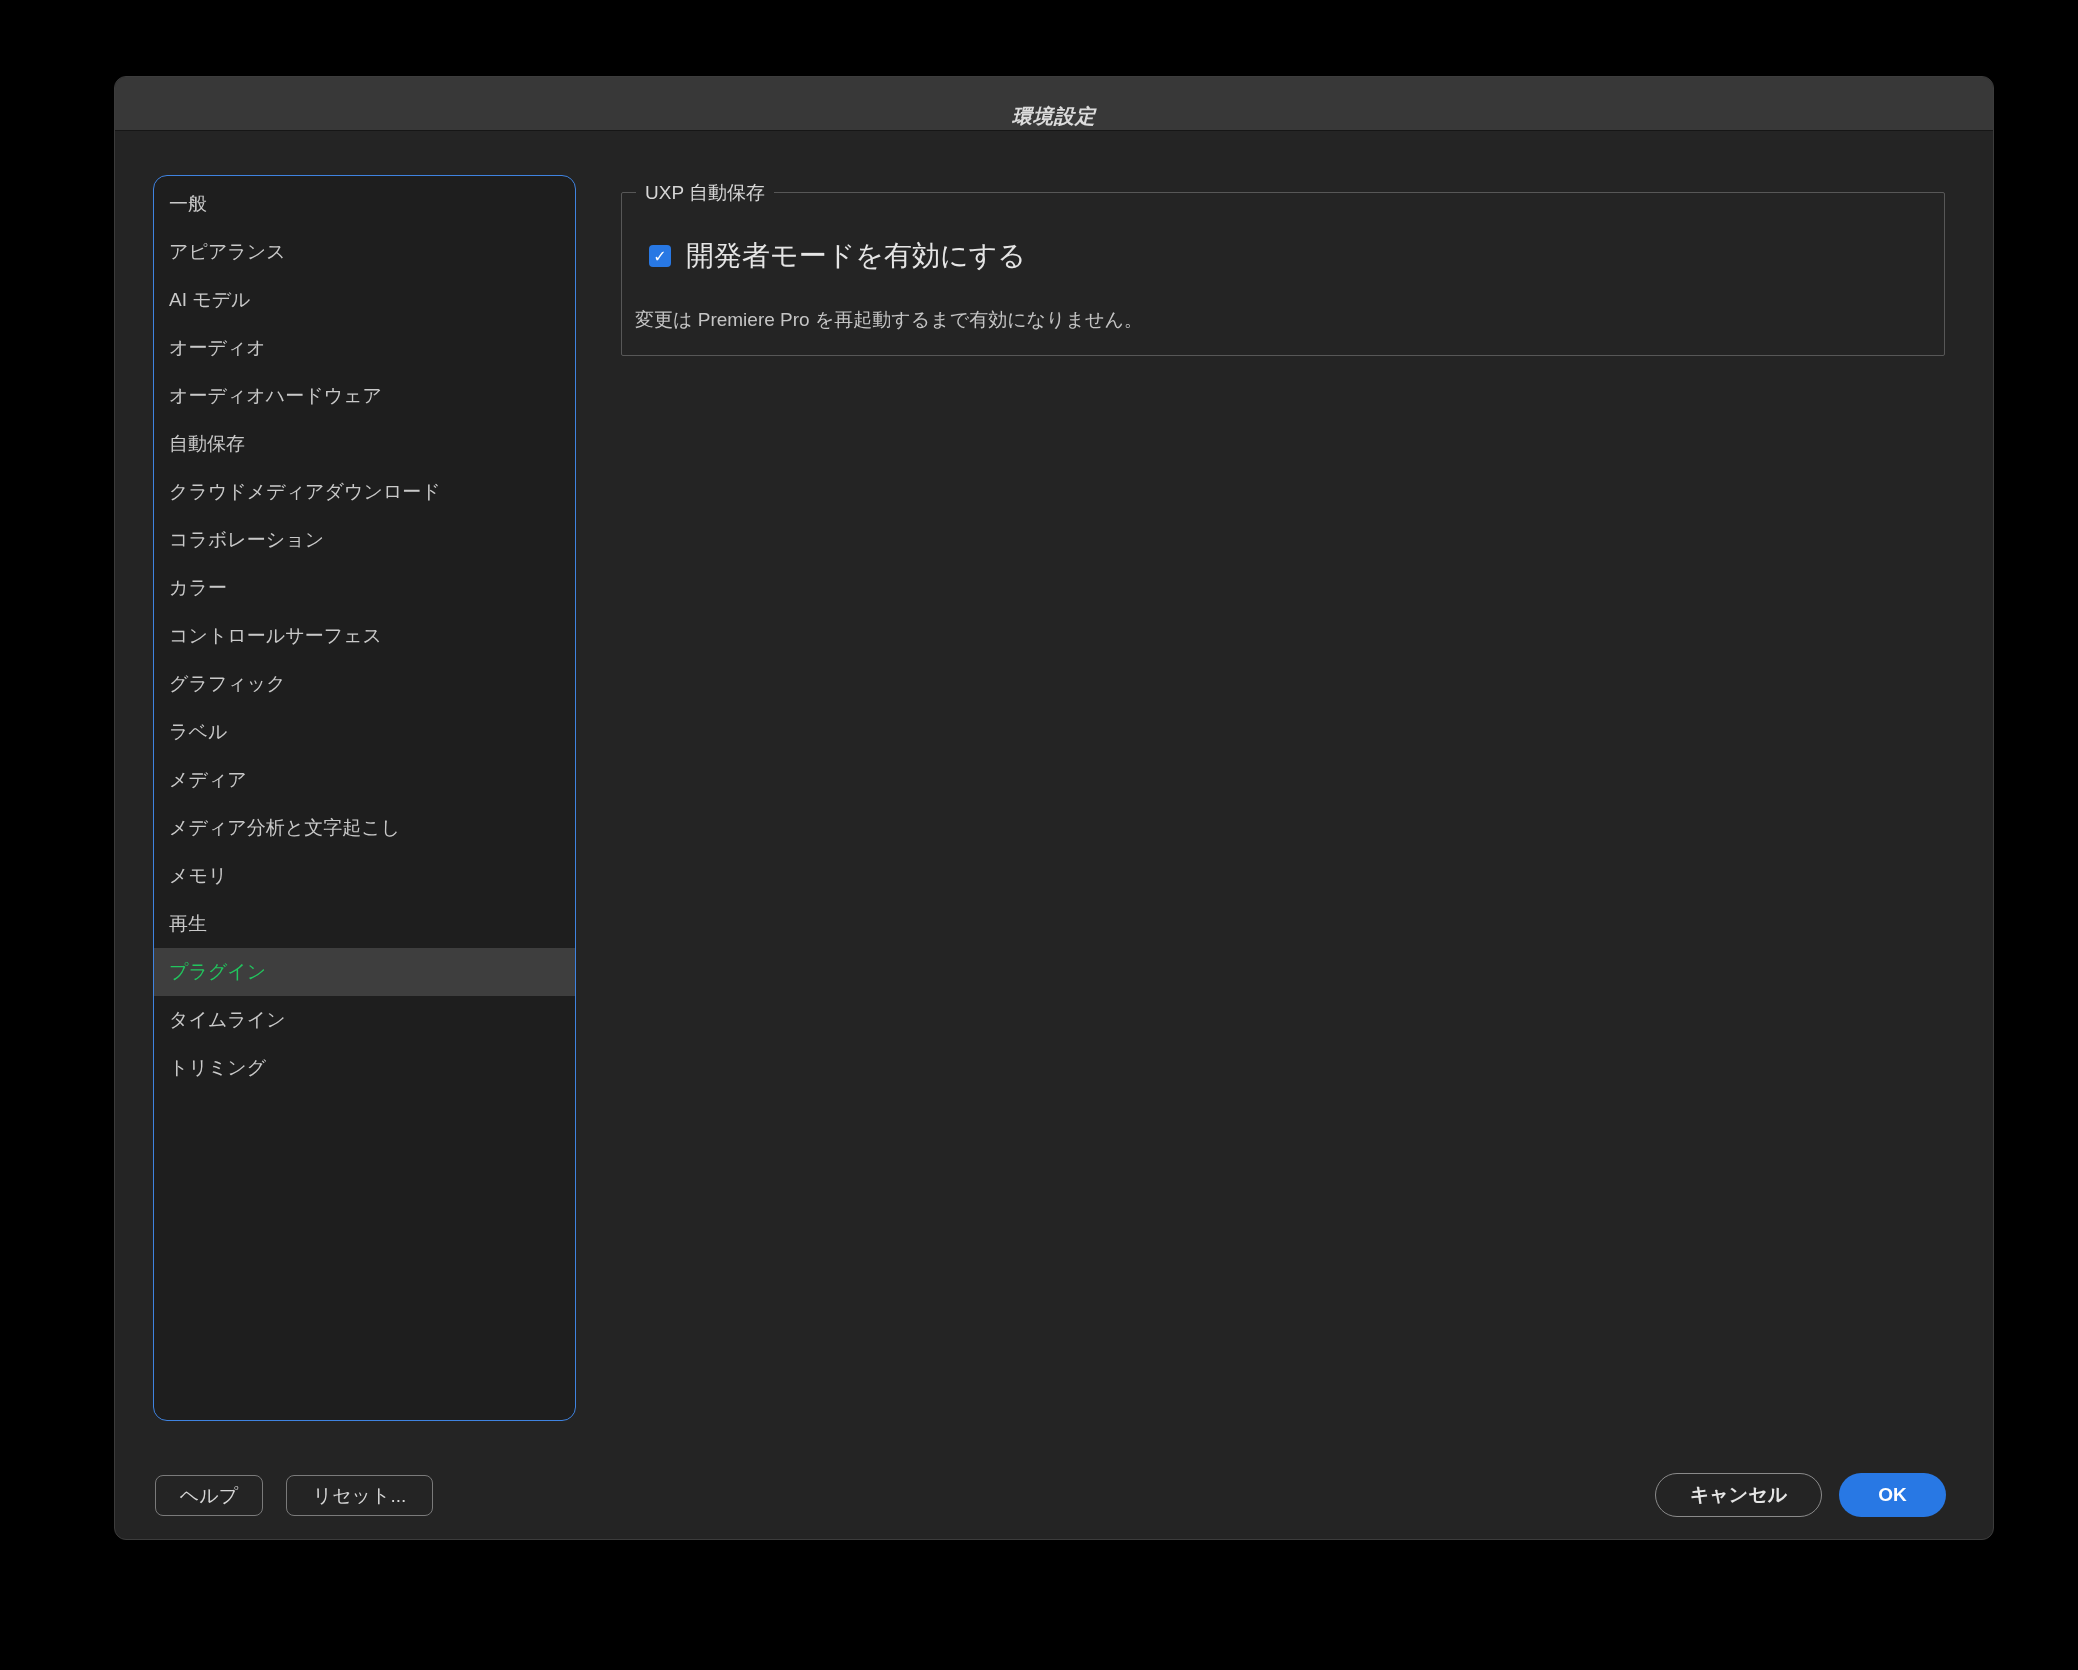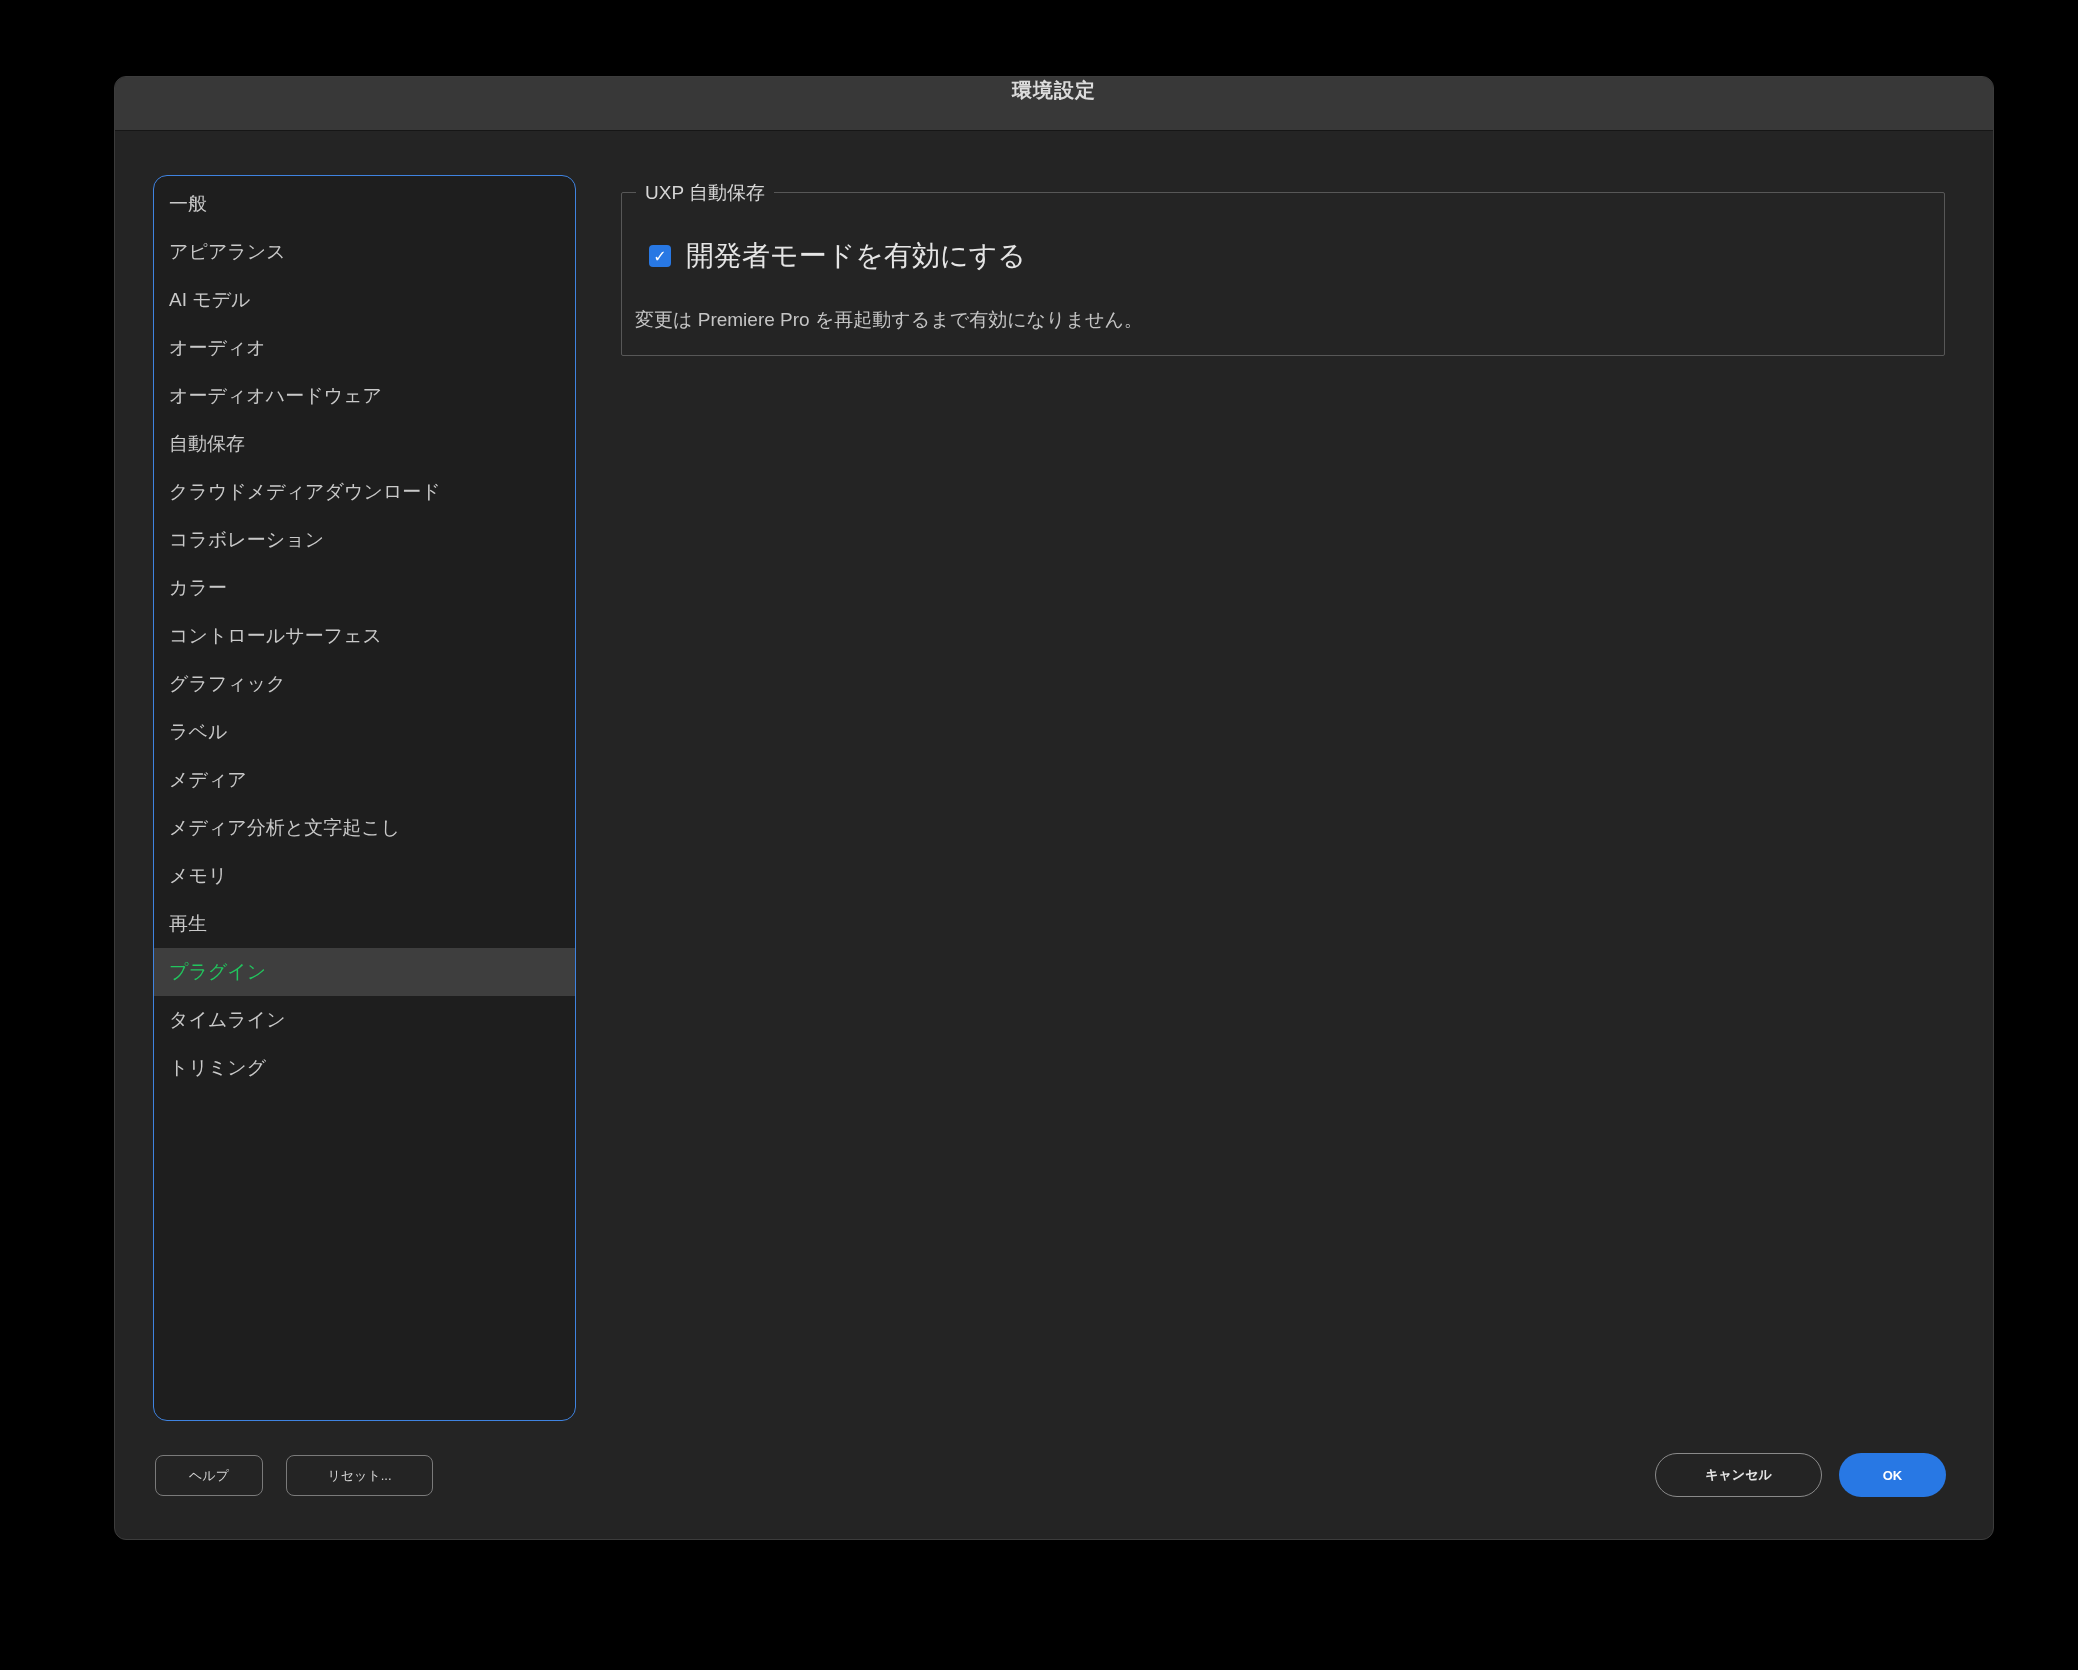--- a/index.html
+++ b/index.html
@@ -15,22 +15,22 @@
     font-family:"Liberation Sans","DejaVu Sans",sans-serif;}
   .window{
     position:absolute;left:114px;top:76px;width:1880px;height:1464px;
     background:var(--window-bg);border:1px solid #3c3c3c;border-radius:12px;
     box-shadow:0 14px 50px rgba(0,0,0,.7);
   }
   .titlebar{
     position:absolute;left:0;top:0;right:0;height:54px;
     background:#383838;border-bottom:1px solid #161616;
     border-radius:11px 11px 0 0;
-    display:flex;align-items:flex-start;justify-content:center;
-    font-size:20px;font-weight:bold;color:#dcdcdc;letter-spacing:1px;
+    display:flex;align-items:flex-end;justify-content:center;
+    font-size:20px;font-weight:bold;color:#dcdcdc;letter-spacing:1px;font-style:italic;
   }
   .sidebar{
     position:absolute;left:38px;top:98px;width:423px;height:1246px;
     background:var(--sidebar-bg);
     border:1.5px solid var(--focus-border);border-radius:14px;
     padding-top:4px;overflow:hidden;
   }
   .sidebar-item{
     height:48px;line-height:48px;padding-left:15px;
     font-size:19px;color:var(--text);cursor:default;white-space:nowrap;
@@ -54,22 +54,23 @@
     color:#fff;font-size:16px;font-weight:bold;cursor:pointer;
   }
   .checkbox:not(.checked){background:transparent;border:1.5px solid #8a8a8a;color:transparent;}
   .checkbox-label{font-size:28px;color:#e5e5e5;cursor:pointer;}
   .note{
     position:absolute;top:114px;left:13px;
     font-size:19px;color:#c5c5c5;
   }
   .btn{
     position:absolute;display:flex;align-items:center;justify-content:center;
-    background:transparent;color:#d6d6d6;font-size:13px;cursor:pointer;
+    background:transparent;color:#d6d6d6;font-size:19px;cursor:pointer;
     border:1px solid #7a7a7a;
+    margin-top:20px;
   }
   .btn-small{height:41px;top:1378px;border-radius:8px;}
   .btn-help{left:40px;width:108px;}
   .btn-reset{left:171px;width:147px;}
   .btn-pill{height:44px;top:1376px;border-radius:22px;font-weight:600;}
   .btn-cancel{left:1540px;width:167px;border:1.5px solid #8a8a8a;color:#e5e5e5;}
   .btn-ok{left:1724px;width:107px;background:var(--accent);border:none;color:#fff;}
 </style>
 </head>
 <body>

